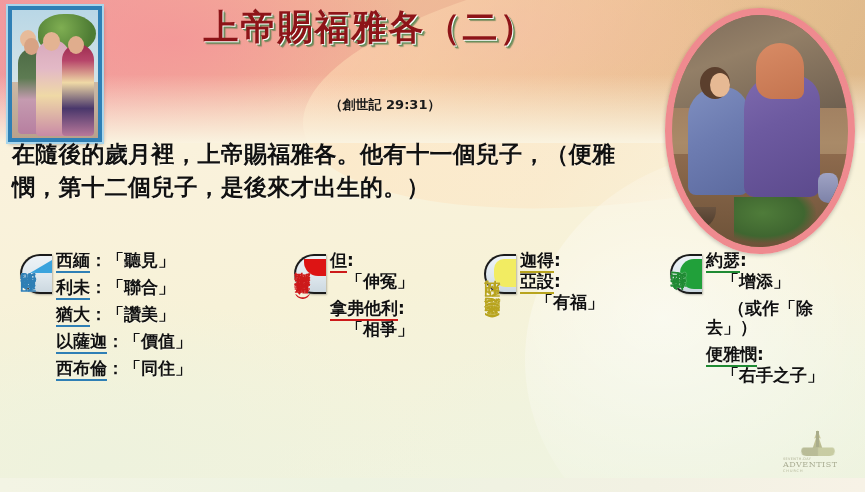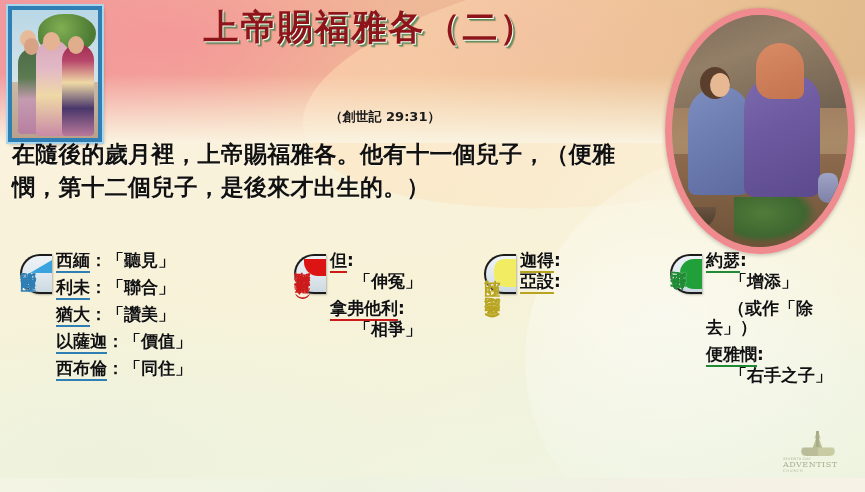--- a/index.html
+++ b/index.html
@@ -172,21 +172,21 @@
     text-align: center;
     font-family: "DejaVu Sans", "Liberation Sans", sans-serif;
     font-size: 21px;
     font-weight: bold;
     color: #6b2270;
     text-shadow: 1px 1px 1px rgba(255,255,255,0.7);
     white-space: nowrap;
   }
   .verse-ref {
     position: absolute;
-    left: 100px; top: 108px;
+    left: 100px; top: 96px;
     width: 570px;
     text-align: center;
     font-family: "DejaVu Sans", "Liberation Sans", sans-serif;
     font-size: 13px;
     font-weight: bold;
     color: #1a1a1a;
     white-space: nowrap;
   }
 
   
@@ -272,21 +272,21 @@
     line-height: 1.0;
     margin-bottom: 10px;
     text-shadow: 0 1px 0 rgba(255,255,255,0.45);
   }
   .entry .nm {
     border-bottom: 2px solid var(--ul, #2f7fb5);
     padding-bottom: 1px;
   }
   .entry.stacked { margin-bottom: 4px; }
   .entry.sub {
-    margin-left: 24px;
+    margin-left: 16px;
     margin-bottom: 10px;
   }
   .entry.sub2 {
     margin-left: 22px;
     margin-bottom: 2px;
   }
   .entry.sub3 {
     margin-left: 0px;
     margin-bottom: 10px;
   }
@@ -417,20 +417,21 @@
         <div class="entry sub">「相爭」</div>
       </div>
     </div>
 
     <div class="col col-3">
       <div class="bullet b-yellow" style="--wedge:#f2ec62"></div>
       <div class="vlabel" style="color:#b8a41e">悉帕之子 (利亞)</div>
       <div class="entries">
         <div class="entry stacked"><span class="nm" style="--ul:#b8a41e">迦得</span><span>:</span></div>
         <div class="entry stacked"><span class="nm" style="--ul:#b8a41e">亞設</span><span>:</span></div>
+        <div class="entry sub">「有福」</div>
       </div>
     </div>
 
     <div class="col col-4">
       <div class="bullet b-green" style="--wedge:#21a03a"></div>
       <div class="vlabel" style="color:#1f8a33">拉結之子</div>
       <div class="entries">
         <div class="entry stacked"><span class="nm" style="--ul:#1f8a33">約瑟</span><span>:</span></div>
         <div class="entry sub stacked">「增添」</div>
         <div class="entry sub2 stacked">（或作「除</div>

